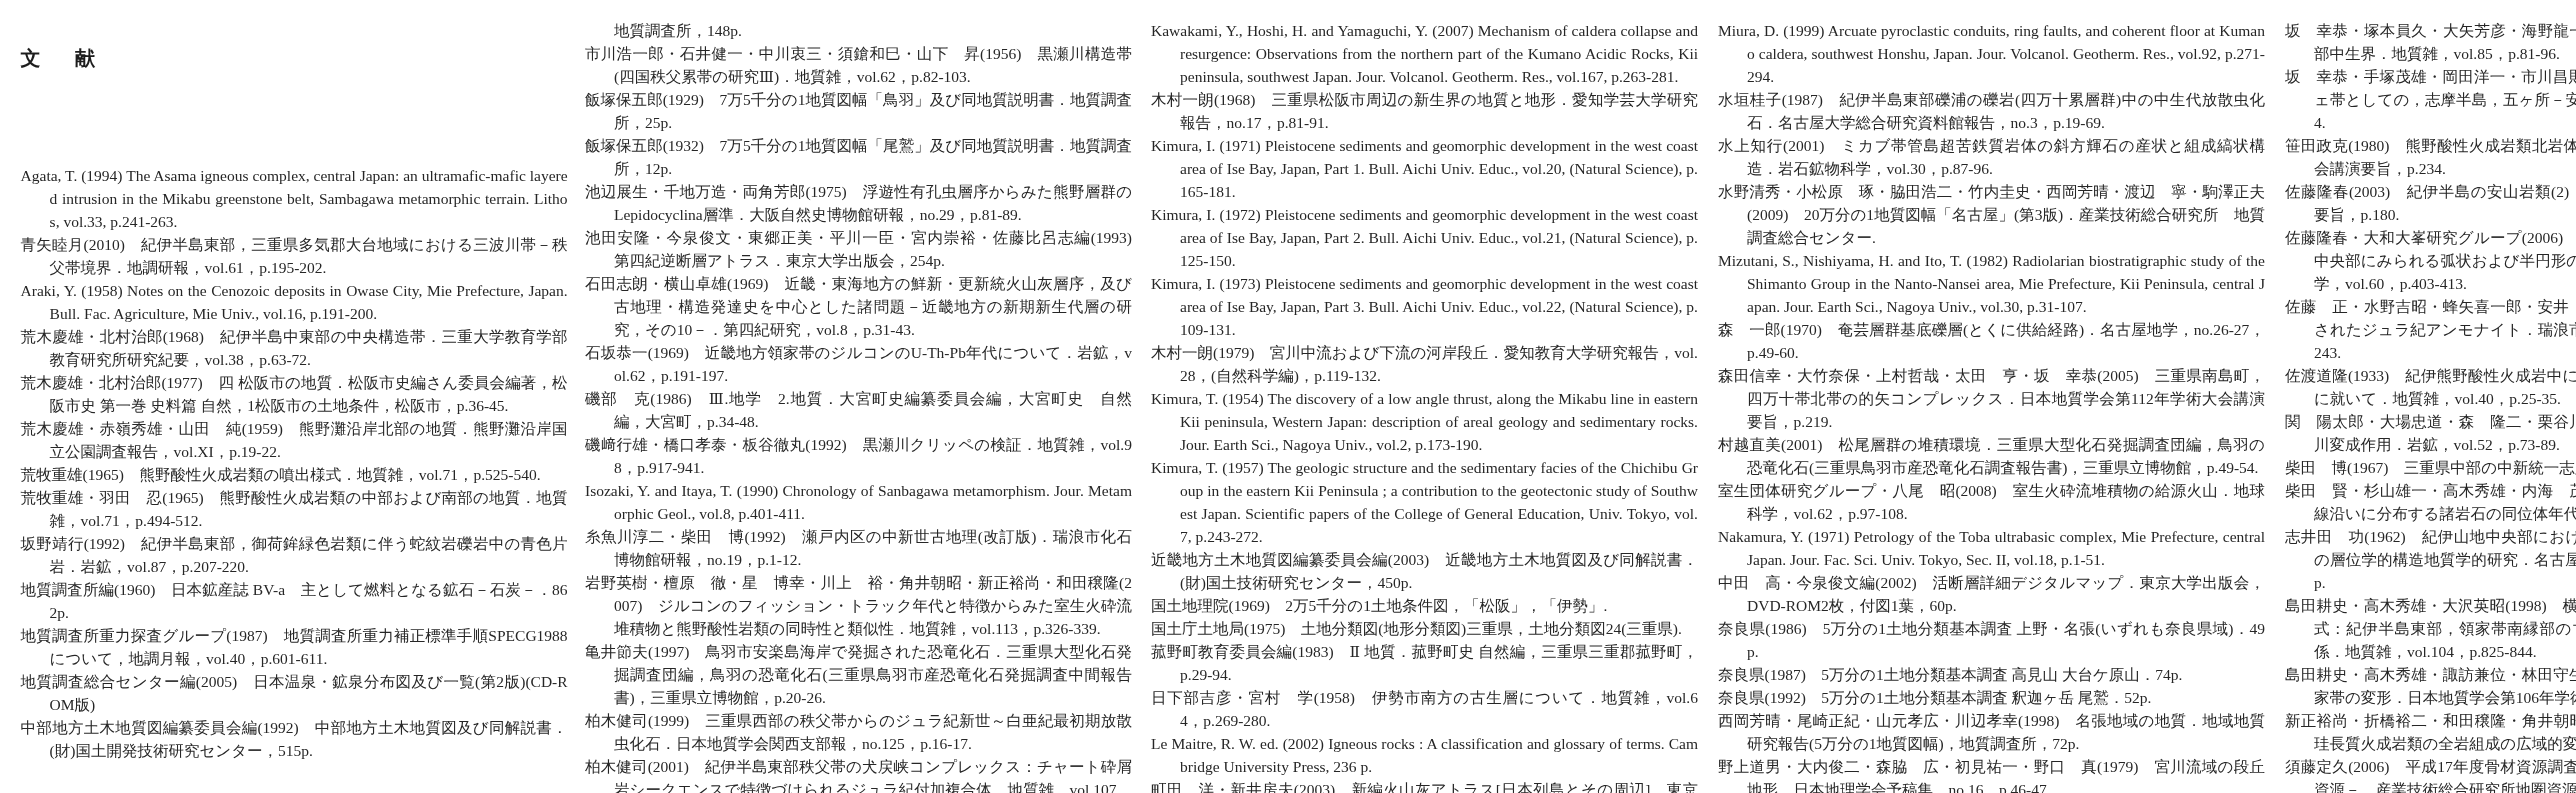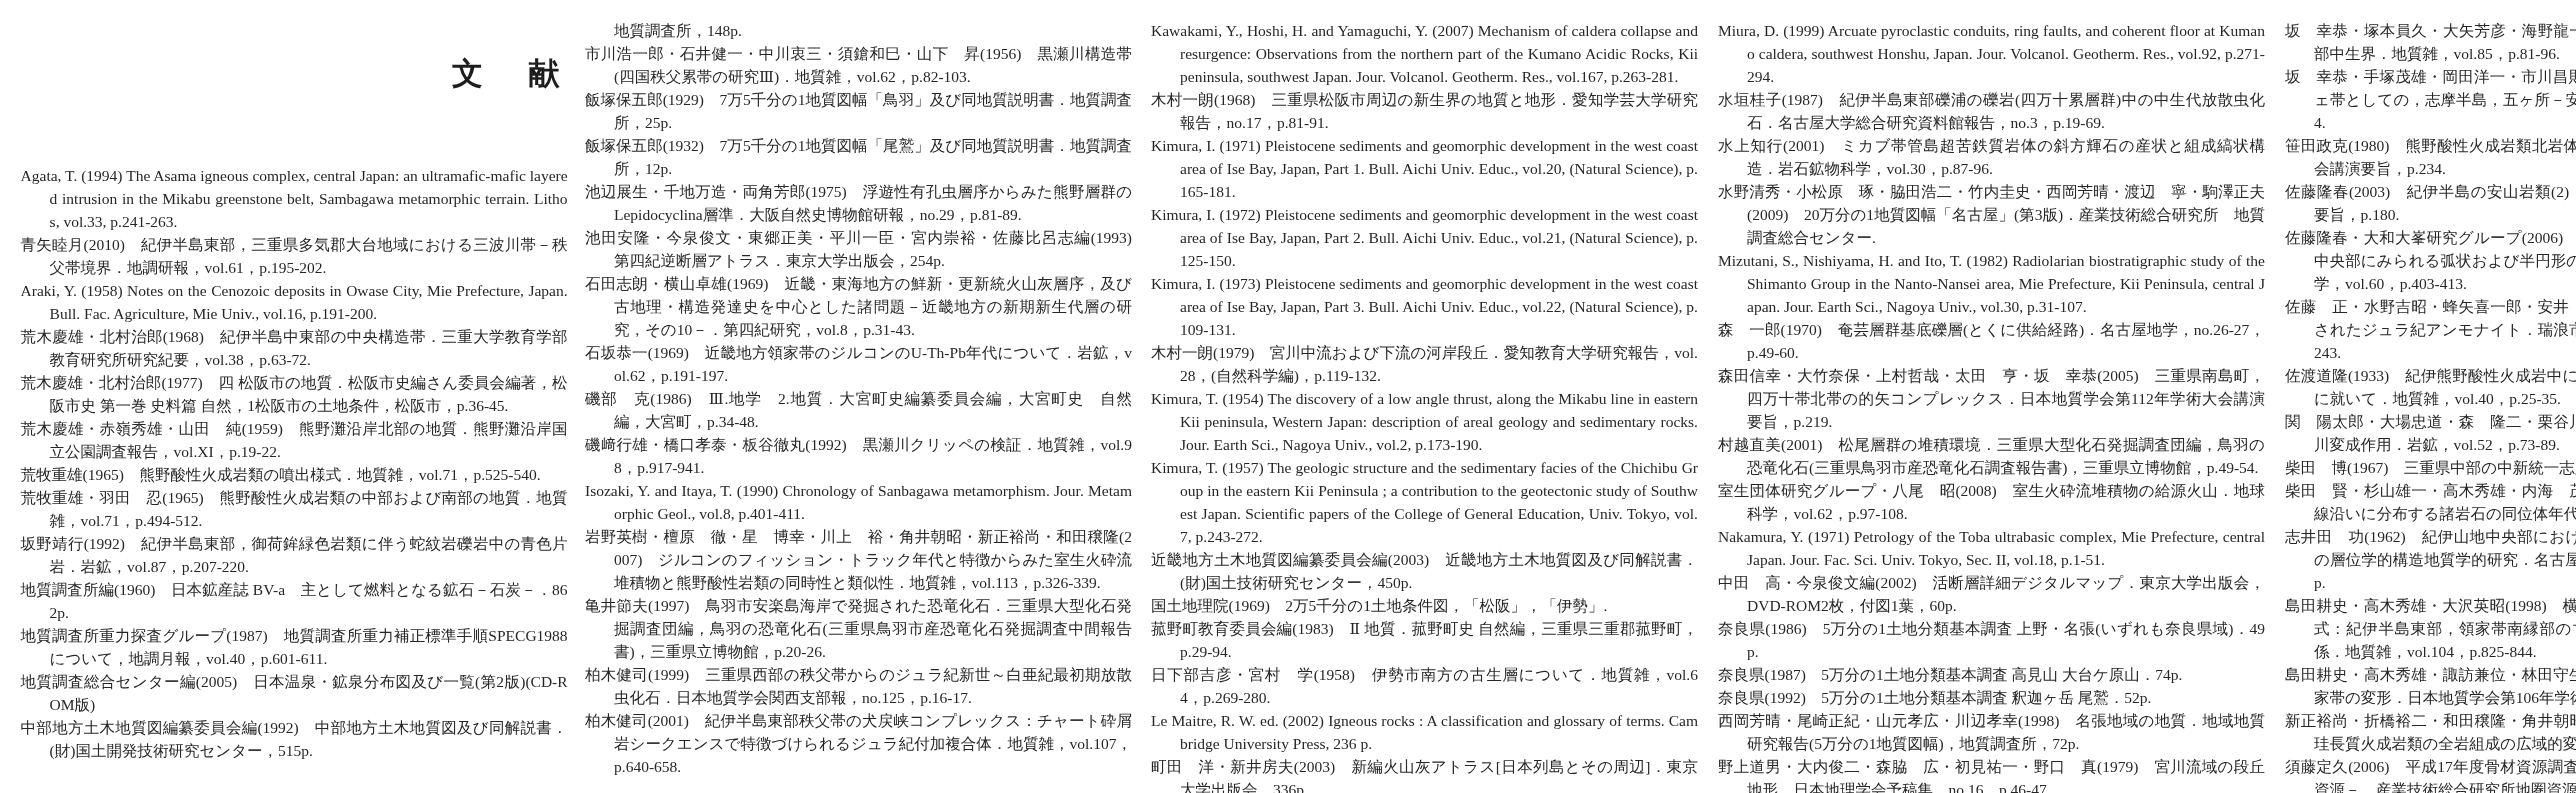--- a/index.html
+++ b/index.html
@@ -5,21 +5,21 @@
   html,body{margin:0;padding:0;}
   body{
     width:3996px;height:793px;position:relative;overflow:hidden;
     background:#ffffff;
     font-family:"Liberation Serif","DejaVu Serif",serif;
     color:#262626;
   }
   .page{position:absolute;inset:0;}
   .page-title{
     position:absolute;left:20.6px;top:32px;width:546px;
-    text-align:right;font-size:31px;font-weight:600;
+    text-align:left;font-size:20px;font-weight:600;
     letter-spacing:7.2px;color:#1d1d1d;
   }
   .col{
     position:absolute;top:18.5px;width:547px;
     font-size:15.5px;line-height:23px;text-align:justify;
   }
   .col.first{top:164px;}
   .ref{
     margin:0;padding-left:29px;text-indent:-29px;
     word-break:break-all;
@@ -52,36 +52,38 @@
         <p class="ref">市川浩一郎・石井健一・中川衷三・須鎗和巳・山下　昇(1956)　黒瀬川構造帯(四国秩父累帯の研究Ⅲ)．地質雑，vol.62，p.82-103.</p>
         <p class="ref">飯塚保五郎(1929)　7万5千分の1地質図幅「鳥羽」及び同地質説明書．地質調査所，25p.</p>
         <p class="ref">飯塚保五郎(1932)　7万5千分の1地質図幅「尾鷲」及び同地質説明書．地質調査所，12p.</p>
         <p class="ref">池辺展生・千地万造・両角芳郎(1975)　浮遊性有孔虫層序からみた熊野層群のLepidocyclina層準．大阪自然史博物館研報，no.29，p.81-89.</p>
         <p class="ref">池田安隆・今泉俊文・東郷正美・平川一臣・宮内崇裕・佐藤比呂志編(1993)　第四紀逆断層アトラス．東京大学出版会，254p.</p>
         <p class="ref">石田志朗・横山卓雄(1969)　近畿・東海地方の鮮新・更新統火山灰層序，及び古地理・構造発達史を中心とした諸問題－近畿地方の新期新生代層の研究，その10－．第四紀研究，vol.8，p.31-43.</p>
         <p class="ref">石坂恭一(1969)　近畿地方領家帯のジルコンのU-Th-Pb年代について．岩鉱，vol.62，p.191-197.</p>
         <p class="ref">磯部　克(1986)　Ⅲ.地学　2.地質．大宮町史編纂委員会編，大宮町史　自然編，大宮町，p.34-48.</p>
         <p class="ref">磯﨑行雄・橋口孝泰・板谷徹丸(1992)　黒瀬川クリッペの検証．地質雑，vol.98，p.917-941.</p>
         <p class="ref">Isozaki, Y. and Itaya, T. (1990)  Chronology of Sanbagawa metamorphism. Jour. Metamorphic Geol., vol.8, p.401-411.</p>
+        <p class="ref">糸魚川淳二・柴田　博(1992)　瀬戸内区の中新世古地理(改訂版)．瑞浪市化石博物館研報，no.19，p.1-12.</p>
         <p class="ref">岩野英樹・檀原　徹・星　博幸・川上　裕・角井朝昭・新正裕尚・和田穣隆(2007)　ジルコンのフィッション・トラック年代と特徴からみた室生火砕流堆積物と熊野酸性岩類の同時性と類似性．地質雑，vol.113，p.326-339.</p>
         <p class="ref">亀井節夫(1997)　鳥羽市安楽島海岸で発掘された恐竜化石．三重県大型化石発掘調査団編，鳥羽の恐竜化石(三重県鳥羽市産恐竜化石発掘調査中間報告書)，三重県立博物館，p.20-26.</p>
         <p class="ref">柏木健司(1999)　三重県西部の秩父帯からのジュラ紀新世～白亜紀最初期放散虫化石．日本地質学会関西支部報，no.125，p.16-17.</p>
         <p class="ref">柏木健司(2001)　紀伊半島東部秩父帯の犬戻峡コンプレックス：チャート砕屑岩シークエンスで特徴づけられるジュラ紀付加複合体．地質雑，vol.107，p.640-658.</p>
       </div>
       <div class="col" style="left: 1151px;">
         <p class="ref">Kawakami, Y., Hoshi, H. and Yamaguchi, Y. (2007)  Mechanism of caldera collapse and resurgence: Observations from the northern part of the Kumano Acidic Rocks, Kii peninsula, southwest Japan. Jour. Volcanol. Geotherm. Res., vol.167, p.263-281.</p>
         <p class="ref">木村一朗(1968)　三重県松阪市周辺の新生界の地質と地形．愛知学芸大学研究報告，no.17，p.81-91.</p>
         <p class="ref">Kimura, I. (1971)  Pleistocene sediments and geomorphic development in the west coast area of Ise Bay, Japan, Part 1. Bull. Aichi Univ. Educ., vol.20, (Natural Science), p.165-181.</p>
         <p class="ref">Kimura, I. (1972)  Pleistocene sediments and geomorphic development in the west coast area of Ise Bay, Japan, Part 2. Bull. Aichi Univ. Educ., vol.21, (Natural Science), p.125-150.</p>
         <p class="ref">Kimura, I. (1973)  Pleistocene sediments and geomorphic development in the west coast area of Ise Bay, Japan, Part 3. Bull. Aichi Univ. Educ., vol.22, (Natural Science), p.109-131.</p>
         <p class="ref">木村一朗(1979)　宮川中流および下流の河岸段丘．愛知教育大学研究報告，vol.28，(自然科学編)，p.119-132.</p>
         <p class="ref">Kimura, T. (1954)  The discovery of a low angle thrust, along the Mikabu line in eastern Kii peninsula, Western Japan: description of areal geology and sedimentary rocks. Jour. Earth Sci., Nagoya Univ., vol.2, p.173-190.</p>
         <p class="ref">Kimura, T. (1957)  The geologic structure and the sedimentary facies of the Chichibu Group in the eastern Kii Peninsula ; a contribution to the geotectonic study of Southwest Japan. Scientific papers of the College of General Education, Univ. Tokyo, vol.7, p.243-272.</p>
         <p class="ref">近畿地方土木地質図編纂委員会編(2003)　近畿地方土木地質図及び同解説書．(財)国土技術研究センター，450p.</p>
         <p class="ref">国土地理院(1969)　2万5千分の1土地条件図，「松阪」，「伊勢」.</p>
+        <p class="ref">国土庁土地局(1975)　土地分類図(地形分類図)三重県，土地分類図24(三重県).</p>
         <p class="ref">菰野町教育委員会編(1983)　Ⅱ 地質．菰野町史 自然編，三重県三重郡菰野町，p.29-94.</p>
         <p class="ref">日下部吉彦・宮村　学(1958)　伊勢市南方の古生層について．地質雑，vol.64，p.269-280.</p>
         <p class="ref">Le Maitre, R. W. ed. (2002)  Igneous rocks : A classification and glossary of terms. Cambridge University Press, 236 p.</p>
         <p class="ref">町田　洋・新井房夫(2003)　新編火山灰アトラス[日本列島とその周辺]．東京大学出版会，336p.</p>
       </div>
       <div class="col" style="left: 1718px;">
         <p class="ref">Miura, D. (1999)  Arcuate pyroclastic conduits, ring faults, and coherent floor at Kumano caldera, southwest Honshu, Japan. Jour. Volcanol. Geotherm. Res., vol.92, p.271-294.</p>
         <p class="ref">水垣桂子(1987)　紀伊半島東部礫浦の礫岩(四万十累層群)中の中生代放散虫化石．名古屋大学総合研究資料館報告，no.3，p.19-69.</p>
         <p class="ref">水上知行(2001)　ミカブ帯管島超苦鉄質岩体の斜方輝石の産状と組成縞状構造．岩石鉱物科学，vol.30，p.87-96.</p>
         <p class="ref">水野清秀・小松原　琢・脇田浩二・竹内圭史・西岡芳晴・渡辺　寧・駒澤正夫(2009)　20万分の1地質図幅「名古屋」(第3版)．産業技術総合研究所　地質調査総合センター.</p>

